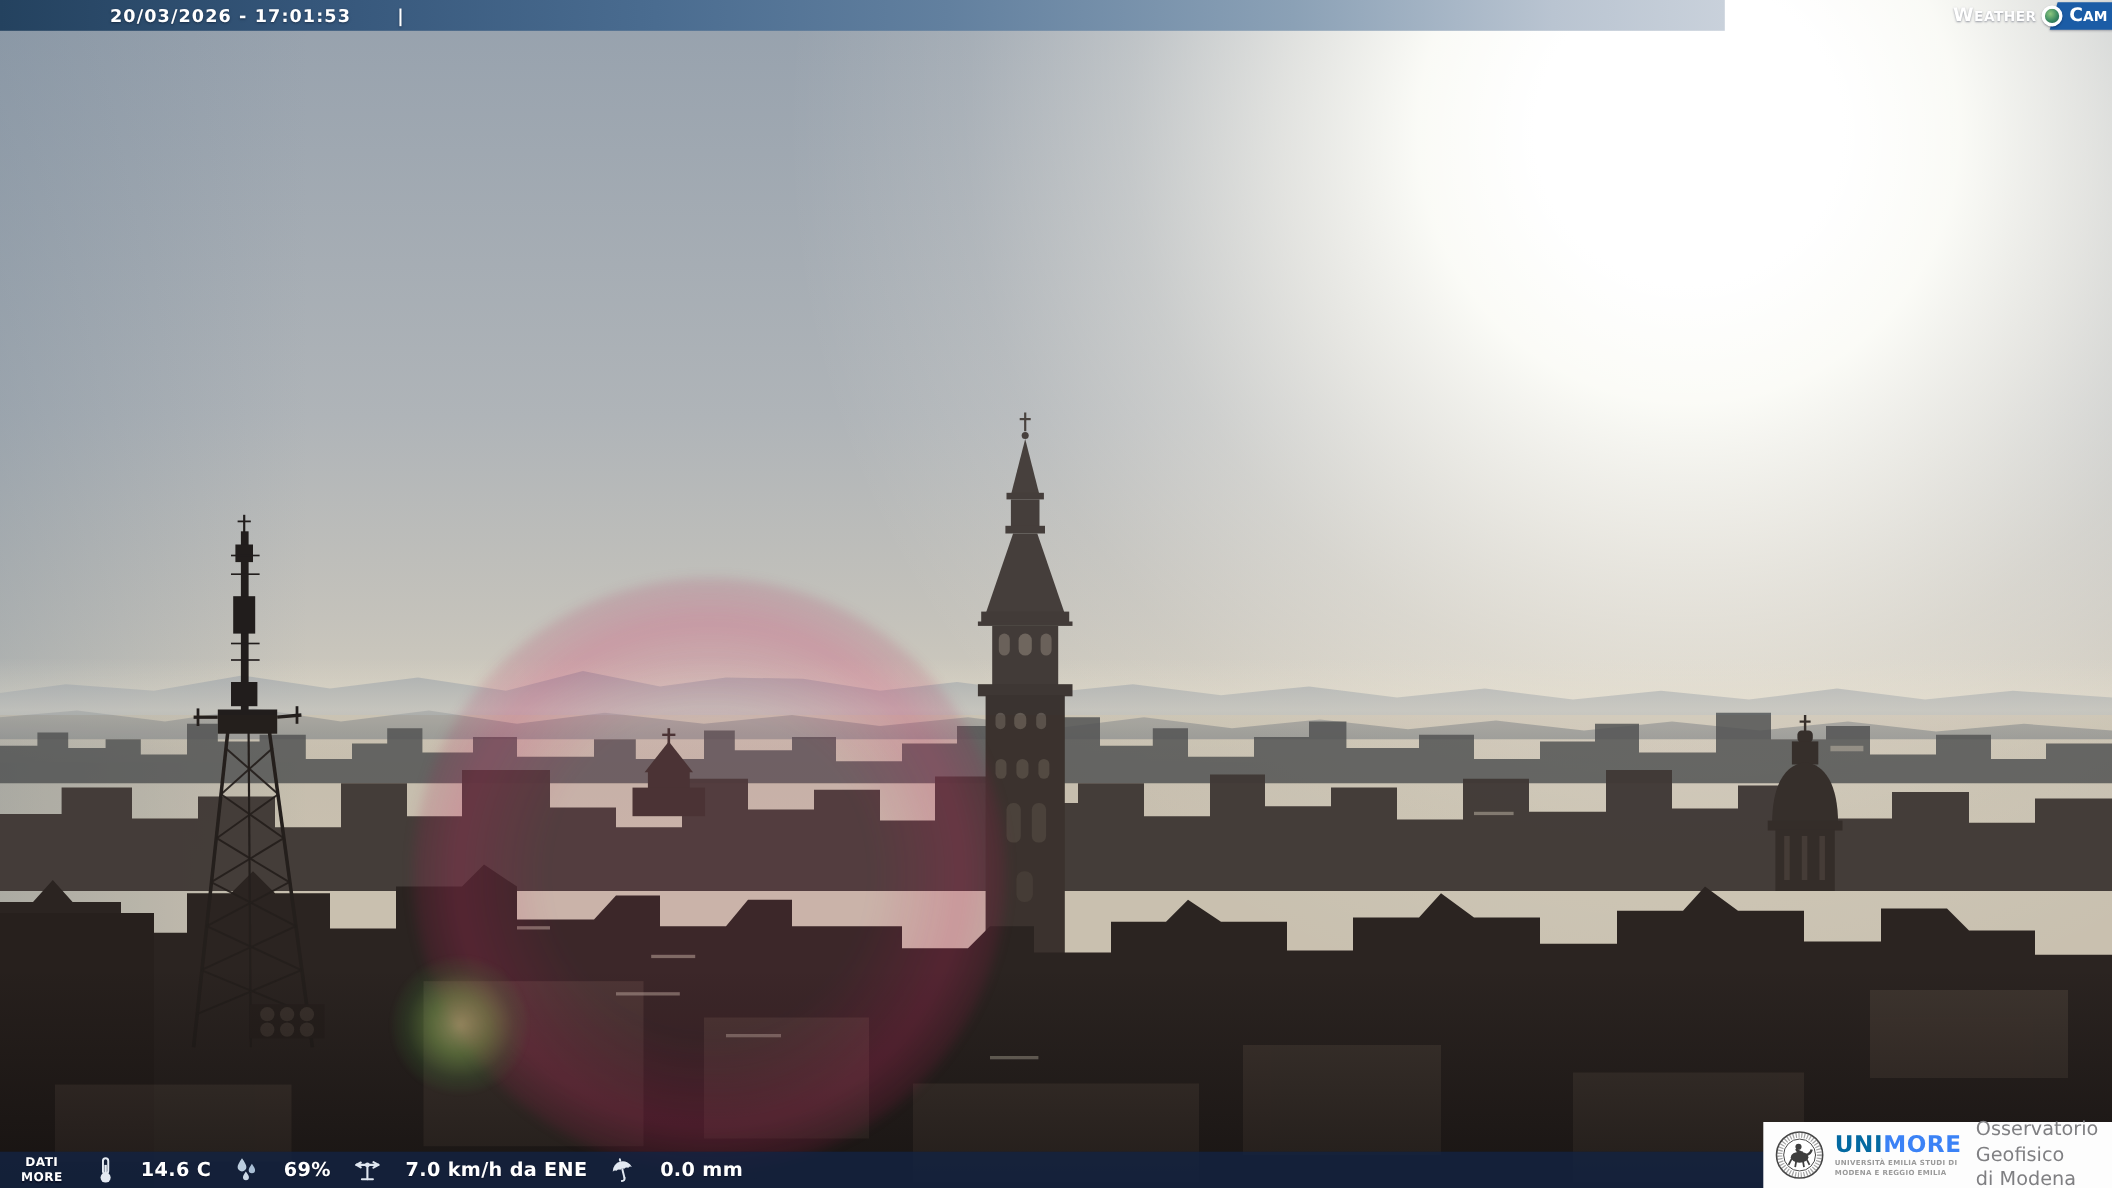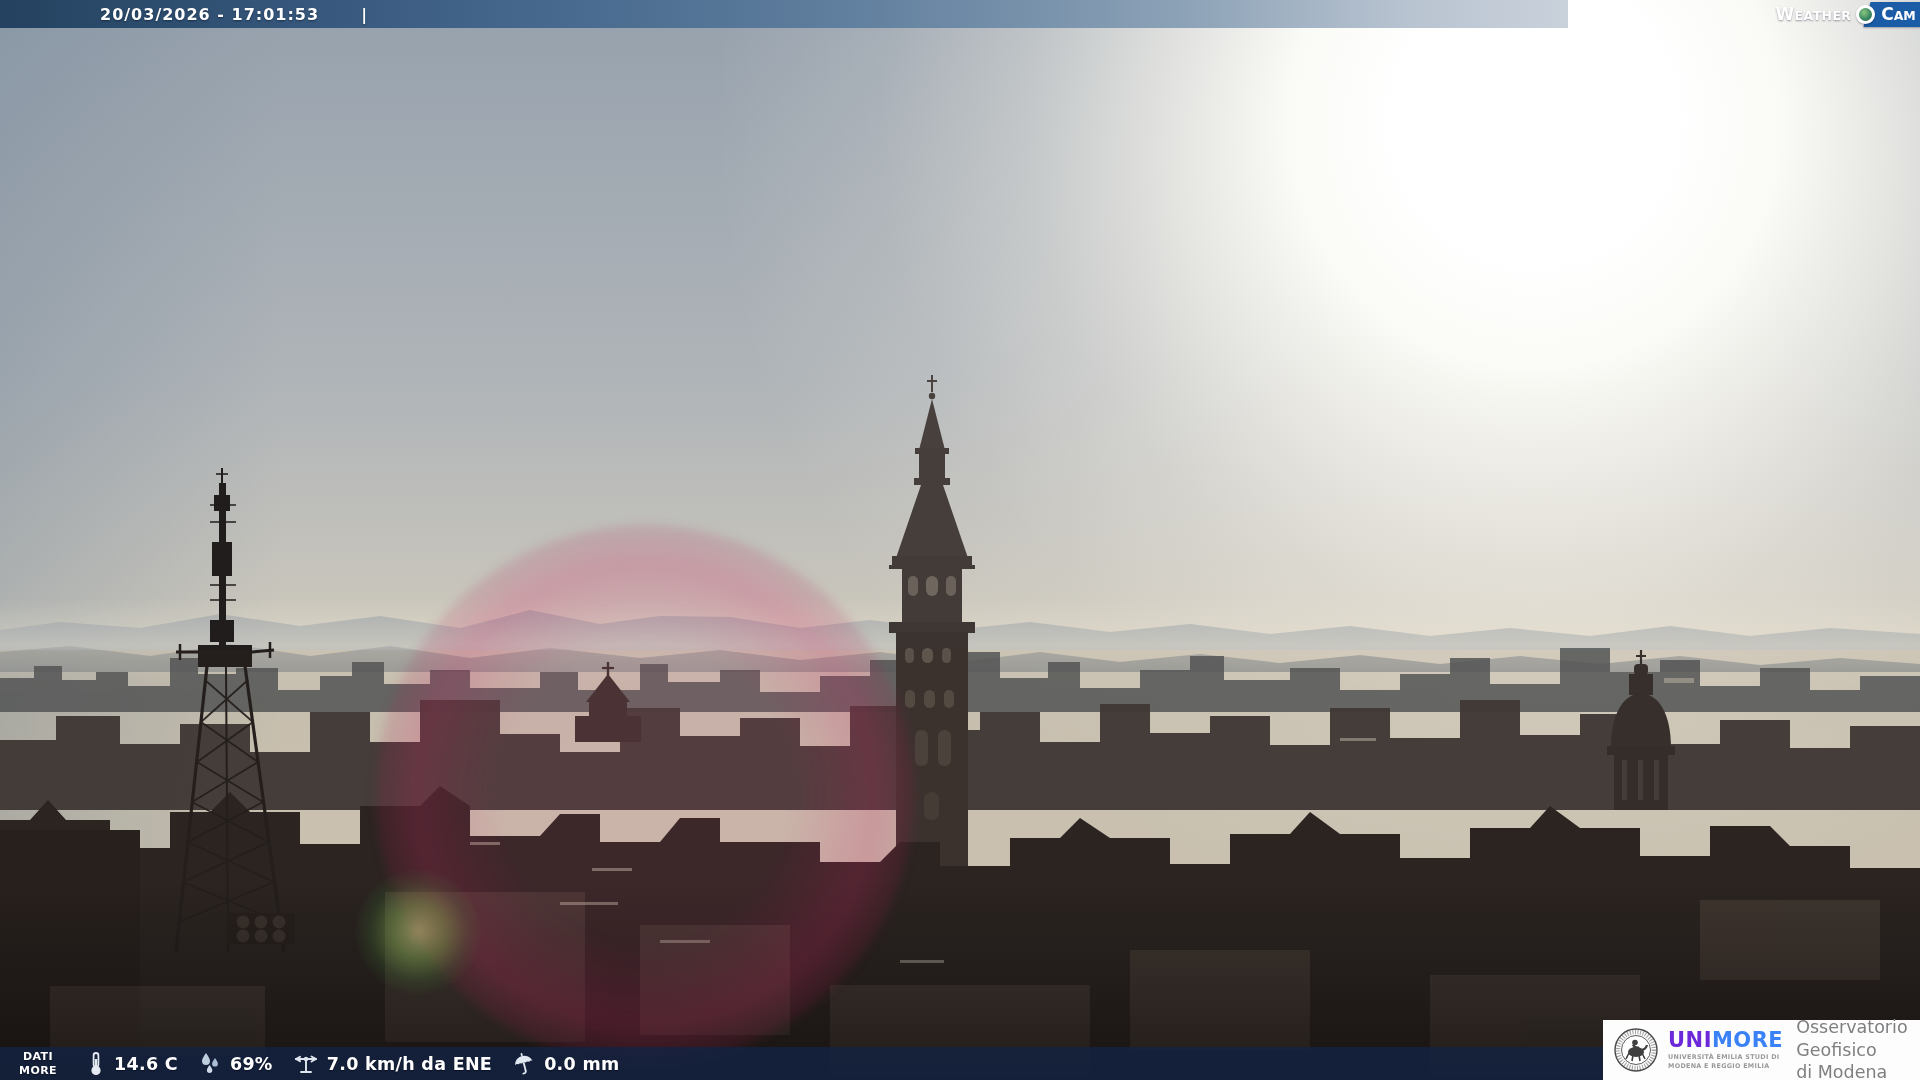--- a/index.html
+++ b/index.html
@@ -62,32 +62,32 @@
     position:absolute; left:0; bottom:0; width:1840px; height:33px;
     background:rgba(19,34,64,0.84);
     display:flex; align-items:center;
     color:#fff; font-weight:bold;
   }
   .bb-label {
     margin-left:10px; width:56px; text-align:center;
     font-size:11px; line-height:1.25; letter-spacing:.4px;
     text-shadow:0 1px 1px rgba(0,0,20,.5);
   }
-  .bb-item { display:flex; align-items:center; gap:7px; margin-left:19px; font-size:17.5px; letter-spacing:.3px; text-shadow:0 1px 1px rgba(0,0,20,.5); }
+  .bb-item { display:flex; align-items:center; gap:21px; margin-left:19px; font-size:17.5px; letter-spacing:.3px; text-shadow:0 1px 1px rgba(0,0,20,.5); }
   .bb-item svg { display:block; }
 
   
   .logo-box {
     position:absolute; right:0; bottom:0; width:317px; height:60px;
     background:#fdfdfd; display:flex; align-items:center; cursor:pointer;
   }
   .seal { margin-left:10px; flex:0 0 auto; }
   .brand-col { margin-left:9px; }
   .brand-line { font-size:21px; font-weight:bold; letter-spacing:.5px; line-height:1; }
-  .brand-uni { color:#6d28d9; }
+  .brand-uni { color:#0369a1; }
   .brand-more { color:#3b82f6; }
   .brand-sub { margin-top:2px; font-size:6.4px; color:#9a9a9a; letter-spacing:.3px; line-height:1.3; font-weight:bold; }
   .org-col { margin-left:13px; font-size:17.5px; color:#7f7f82; line-height:1.3; }
 </style>
 </head>
 <body>
 
 <div id="app">
 
   <svg class="scene-svg" viewBox="0 0 1920 1080" preserveAspectRatio="none" aria-hidden="true">

